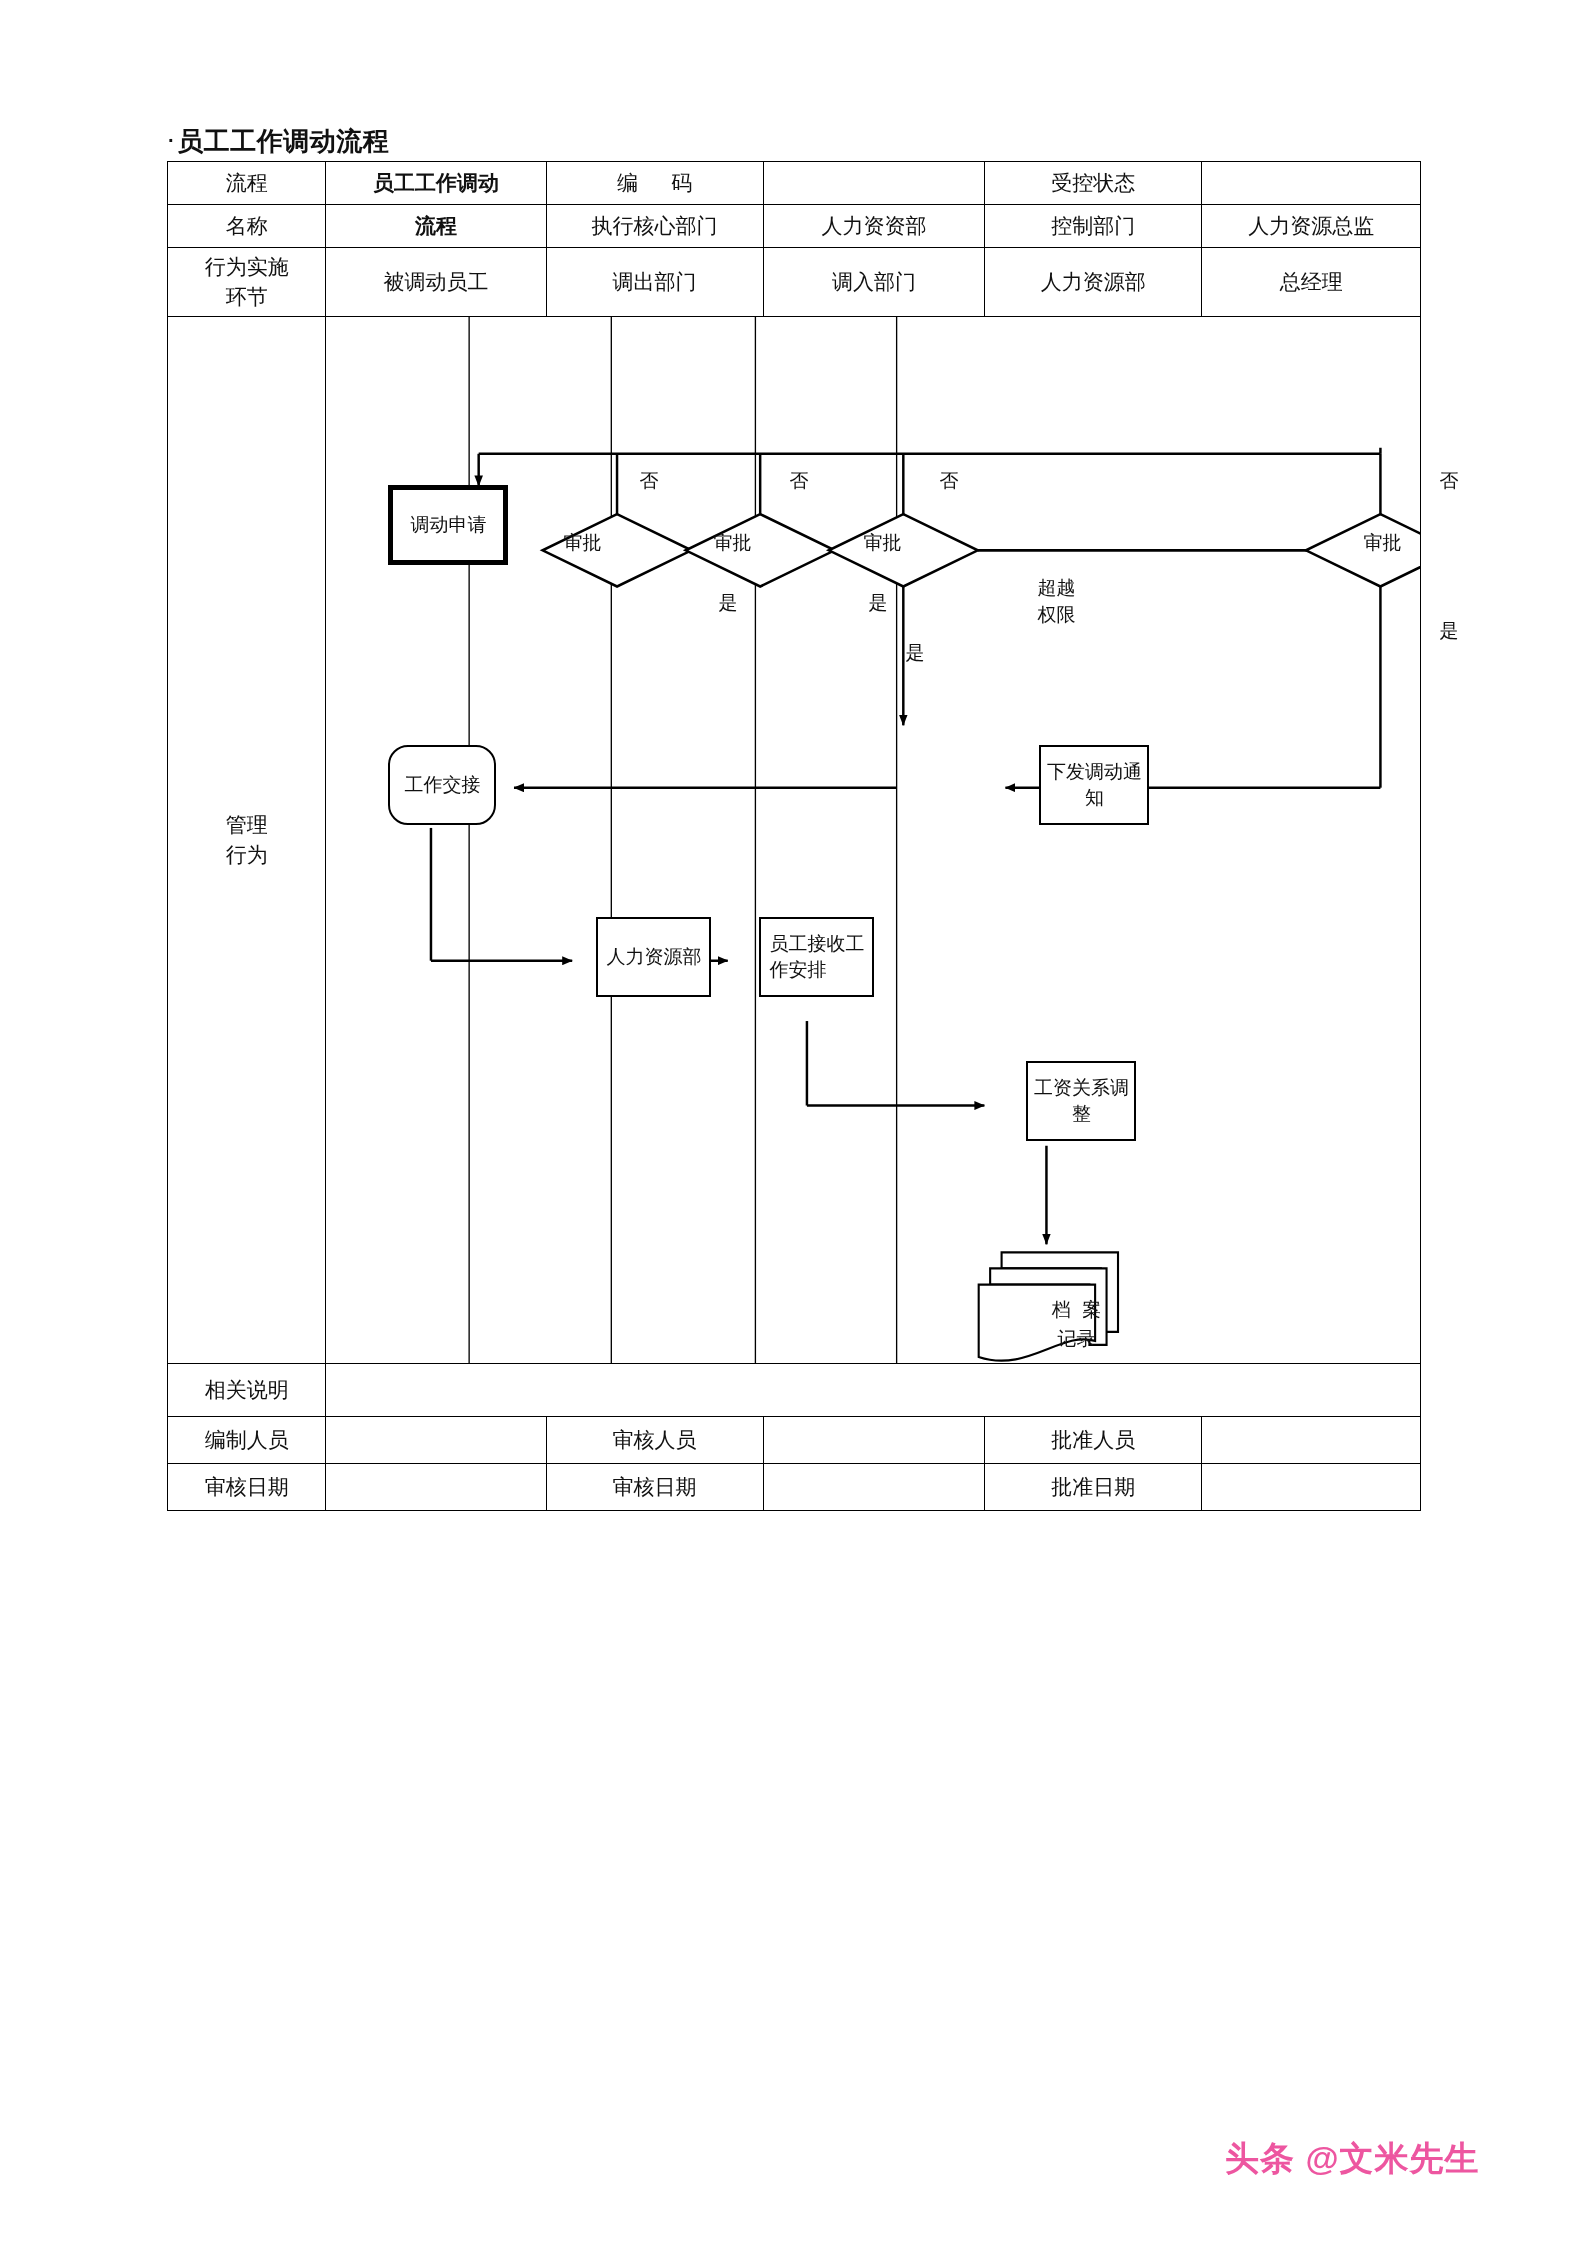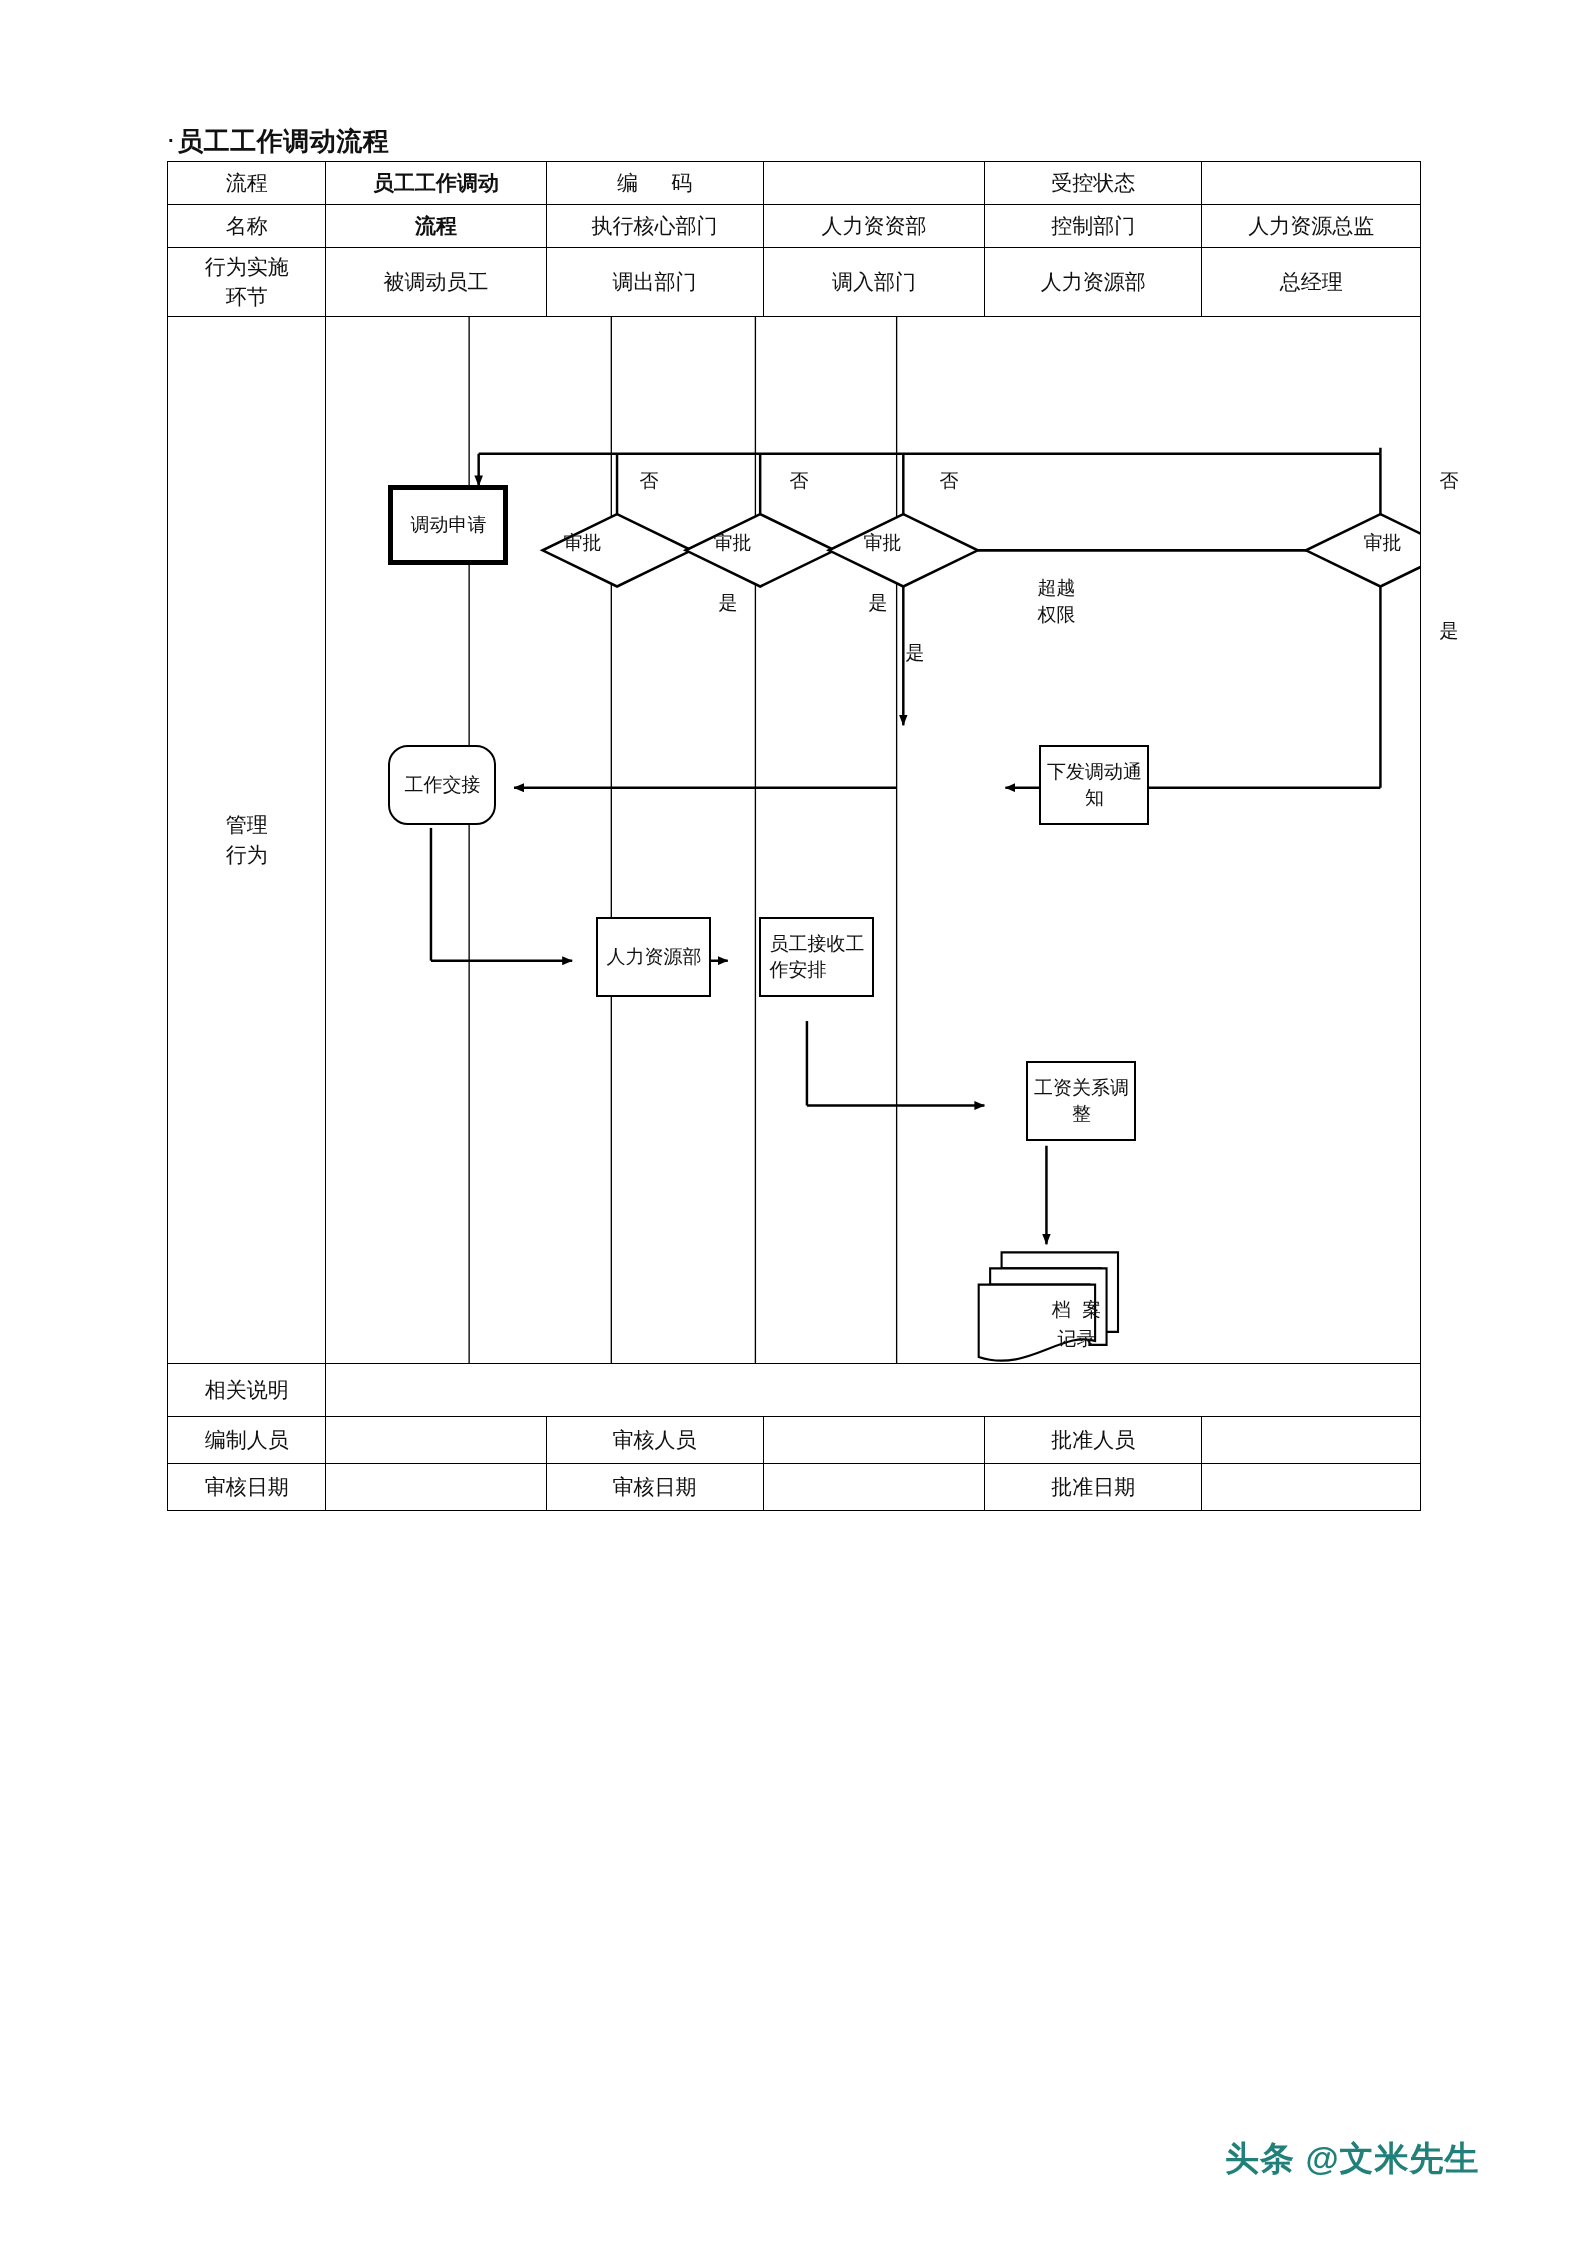--- a/index.html
+++ b/index.html
@@ -125,21 +125,21 @@
   }
 
   
   #watermark {
     position: absolute;
     left: 1225px;
     top: 2136px;
     font-family: "Liberation Sans", "DejaVu Sans", sans-serif;
     font-weight: bold;
     font-size: 34px;
-    color: #0f766e;
+    color: #ec4899;
     letter-spacing: 1px;
     opacity: 0.92;
     white-space: nowrap;
   }
 </style>
 </head>
 <body>
 
 <div id="page">
 

